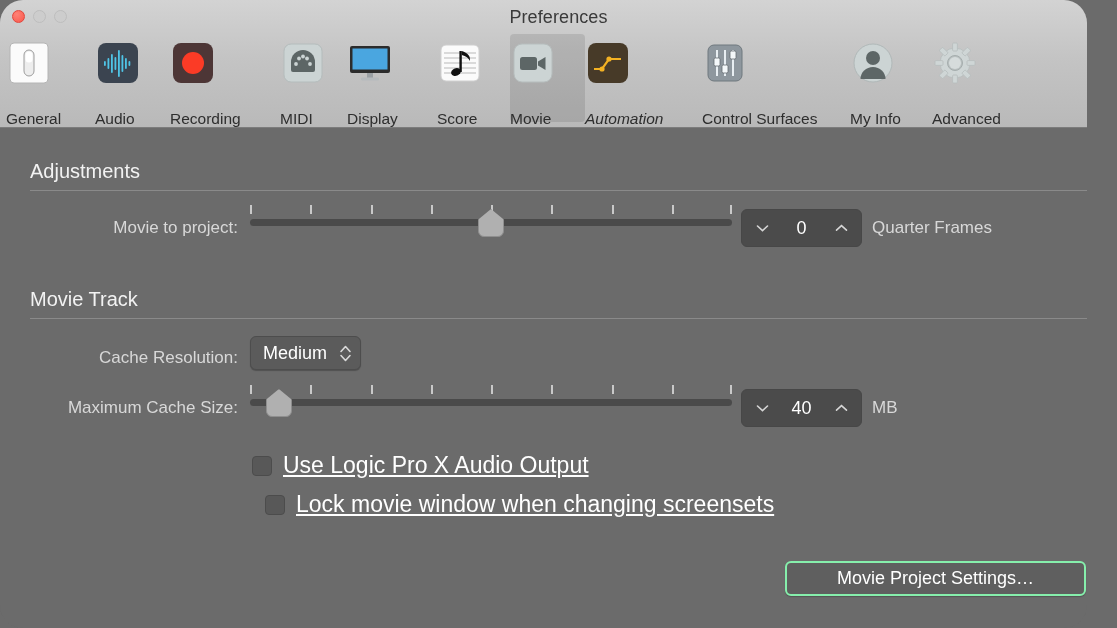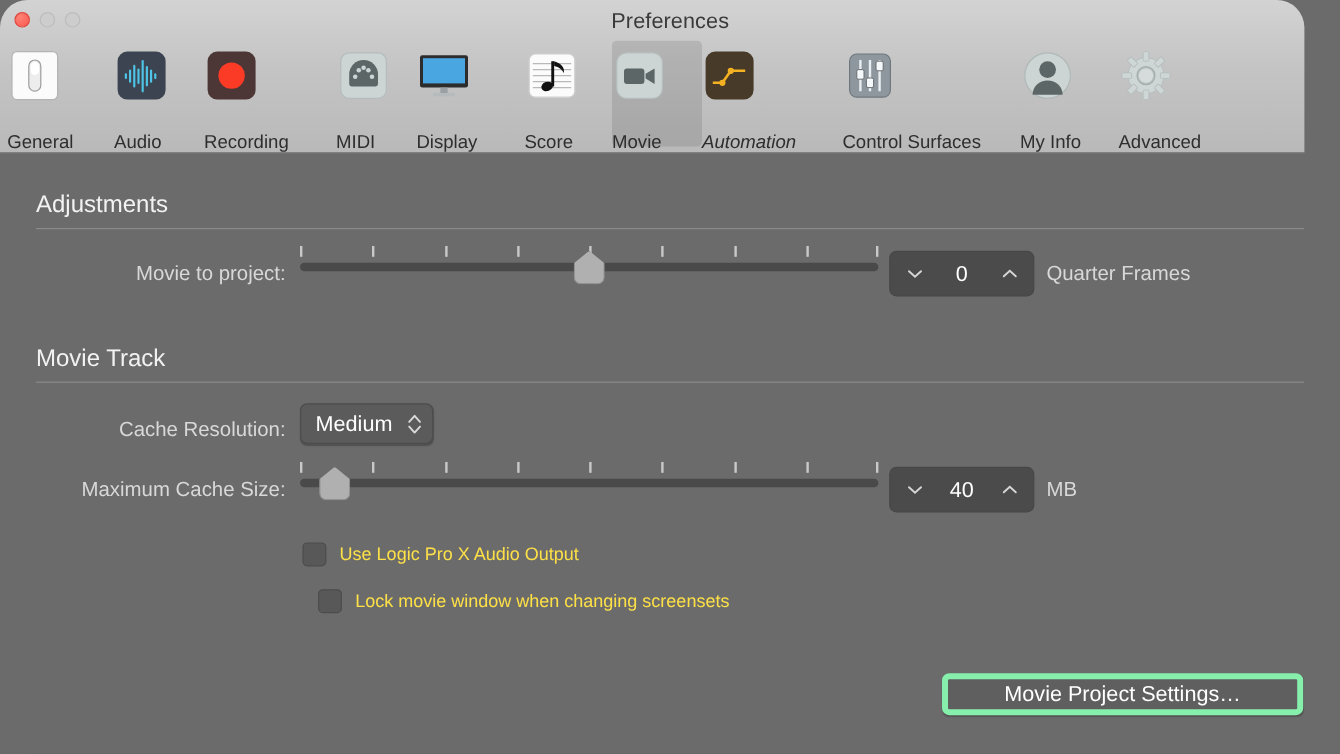--- a/index.html
+++ b/index.html
@@ -234,31 +234,32 @@
     gap: 11px;
   }
   .cbox {
     width: 20px; height: 20px;
     background: #585858;
     border: 1px solid #4c4c4c;
     border-radius: 4px;
     flex: 0 0 auto;
   }
   .cblabel {
-    font-size: 15px;
-    color: #fde047;
+    font-size: 23px;
+    color: #ffffff;
     white-space: nowrap;
+    text-decoration: underline;
   }
 
   
   .pushbtn {
     position: absolute;
     height: 35px;
     background: #5f5f5f;
-    border: 5px solid #86efac;
+    border: 2px solid #86efac;
     border-radius: 6px;
     display: flex;
     align-items: center;
     justify-content: center;
     padding: 0 20px;
     box-shadow: 0 1px 1px rgba(0,0,0,0.22);
   }
   .pushbtn .btxt {
     font-size: 18px;
     color: #ffffff;

